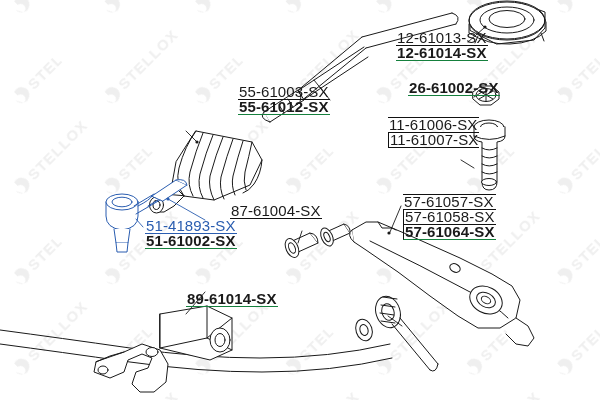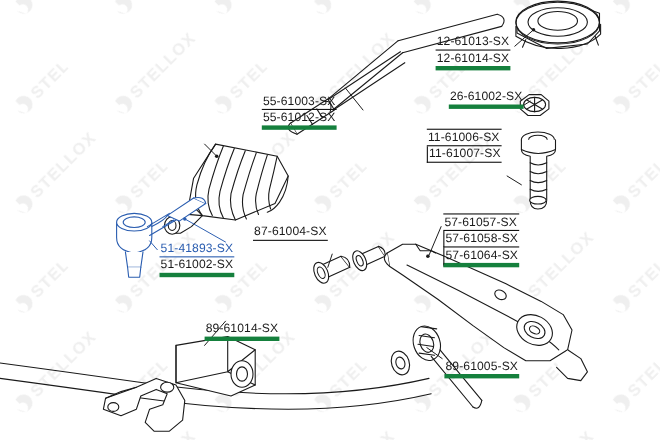--- a/index.html
+++ b/index.html
@@ -32,29 +32,30 @@
     position: absolute;
     left: 0; top: 0;
     width: 600px; height: 400px;
     z-index: 3;
   }
   .label-group {
     position: absolute;
     white-space: nowrap;
   }
   .label-line {
-    font-size: 11px;
+    font-size: 15px;
     line-height: 14px;
     color: #1a1a1a;
     letter-spacing: 0.1px;
     padding: 0 1px;
     border-bottom: 1px solid #111111;
   }
   .label-line.last {
-    border-bottom: 4px solid #15803d;
+    border-bottom: 1px solid #15803d;
+    font-weight: bold;
   }
   .label-line.boxed {
     border-left: 1px solid #111111;
     border-right: 0;
   }
   .label-group.boxed-group {
     border-top: 1px solid #111111;
   }
   .label-line.highlight {
     color: #2a5db0;
@@ -297,18 +298,15 @@
 
     <div class="label-group" style="left:145px;top:219px;">
       <div class="label-line highlight">51-41893-SX</div>
       <div class="label-line last">51-61002-SX</div>
     </div>
 
     <div class="label-group" style="left:186px;top:292px;">
       <div class="label-line last">89-61014-SX</div>
     </div>
 
-    <div class="label-group" style="left:404px;top:326px;">
-      <div class="label-line last">89-61005-SX</div>
-    </div>
 
   </div>
 </div>
 
 </body></html>

